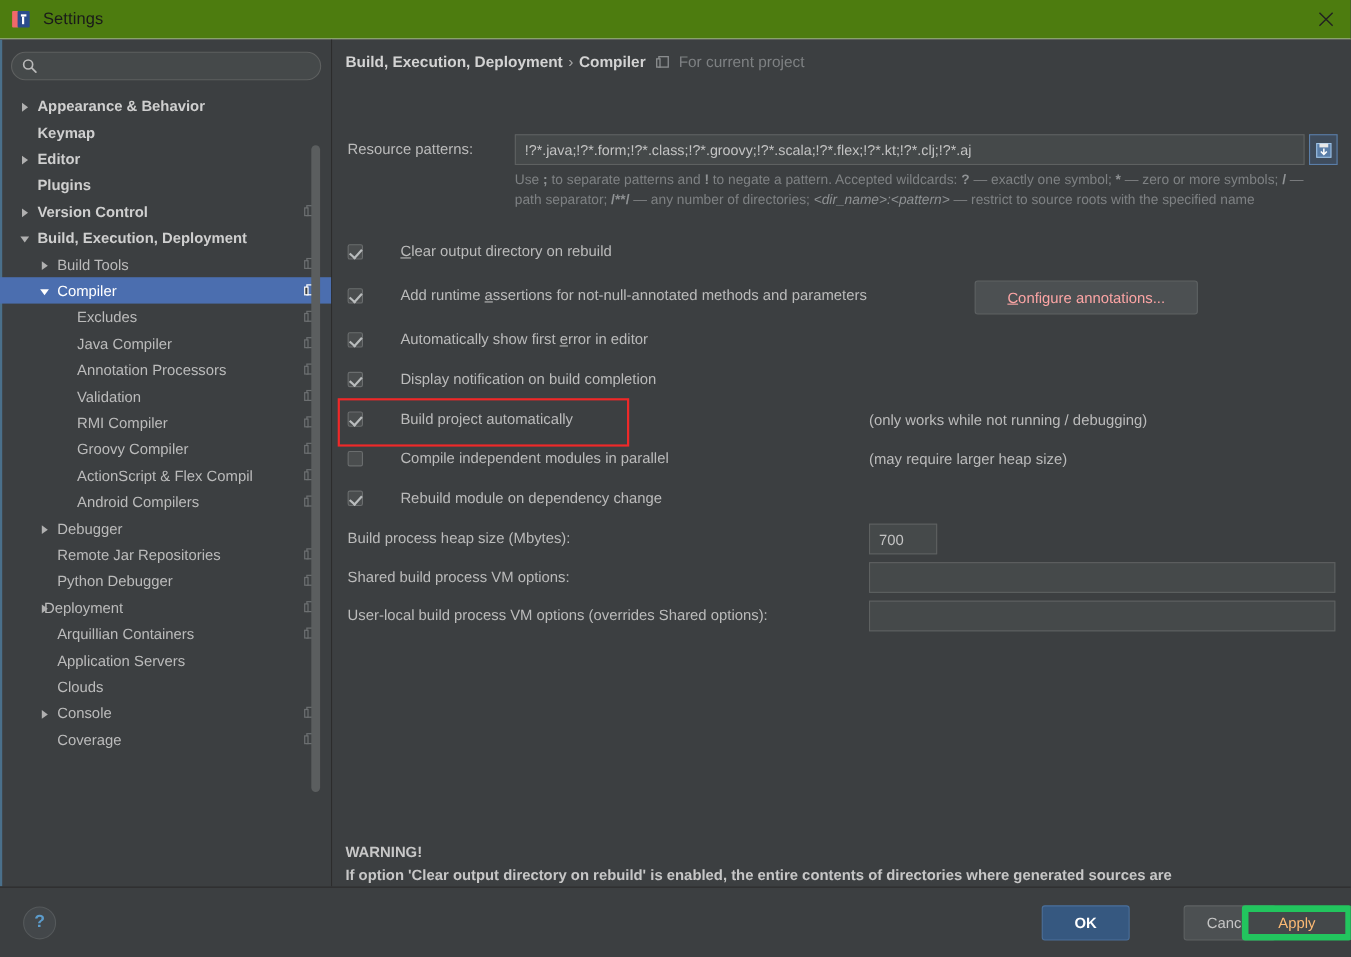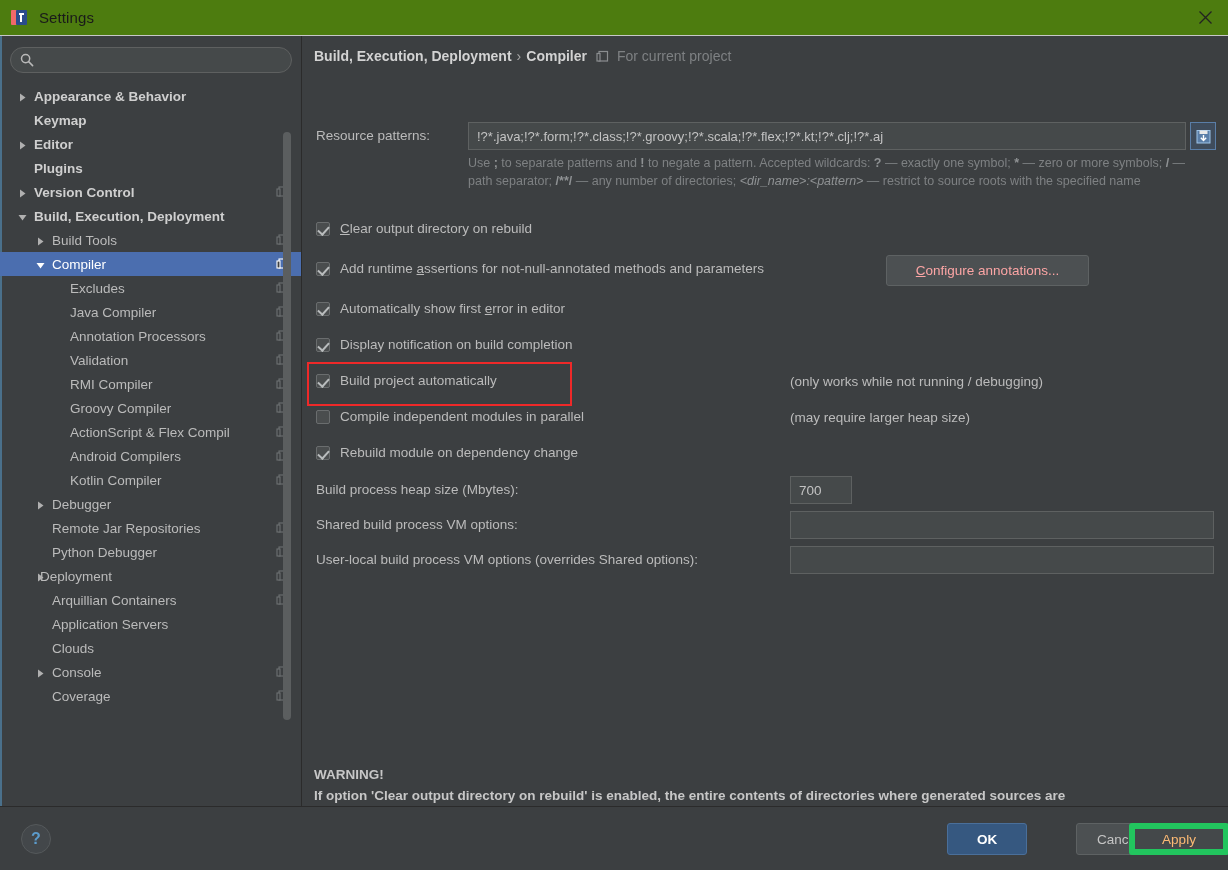--- a/index.html
+++ b/index.html
@@ -131,21 +131,21 @@
   }
 
   #respat-help{
     position:absolute; left:166px; top:118px; width:732px;
     color:#7e8183; font-size:12.5px; line-height:18px;
   }
   #respat-help b{ color:#8f9294; }
   #respat-help i{ color:#8f9294; font-style:italic; }
 
   
-  .cbrow{ position:absolute; display:flex; align-items:center; }
+  .cbrow{ position:absolute; display:flex; align-items:center;gap:24px; }
   .cbox{
     width:14px; height:14px; flex:0 0 auto;
     background:#4a4d4e; border:1px solid #6a6d6e; border-radius:2px;
     position:relative;
   }
   .cbox.checked::after{
     content:""; position:absolute; left:3px; top:1px;
     width:5px; height:9px;
     border:solid #b9bcbd; border-width:0 2px 2px 0;
     transform:rotate(42deg);
@@ -348,27 +348,20 @@
             </svg></div>
         </div>
         <div class="trow">
           <span class="tlabel" style="margin-left: 70px;">Android Compilers</span>
           <div class="badge"><svg width="12" height="12" viewBox="0 0 12 12">
               <rect x="3" y="1" width="8" height="9" fill="none" stroke="#7d8082" stroke-width="1.1"></rect>
               <rect x="1" y="3" width="3" height="7" fill="#3c3f41" stroke="#7d8082" stroke-width="1.1"></rect>
             </svg></div>
         </div>
         <div class="trow">
-          <span class="tlabel" style="margin-left: 70px;">Kotlin Compiler</span>
-          <div class="badge"><svg width="12" height="12" viewBox="0 0 12 12">
-              <rect x="3" y="1" width="8" height="9" fill="none" stroke="#7d8082" stroke-width="1.1"></rect>
-              <rect x="1" y="3" width="3" height="7" fill="#3c3f41" stroke="#7d8082" stroke-width="1.1"></rect>
-            </svg></div>
-        </div>
-        <div class="trow">
           <div class="twist" style="left: 35px;"><svg width="11" height="11" viewBox="0 0 11 11">
               <path d="M3 1.5 L3 9.5 L8.5 5.5 Z" fill="#b0b0b0"></path>
             </svg></div>
           <span class="tlabel" style="margin-left: 52px;">Debugger</span>
         </div>
         <div class="trow">
           <span class="tlabel" style="margin-left: 52px;">Remote Jar Repositories</span>
           <div class="badge"><svg width="12" height="12" viewBox="0 0 12 12">
               <rect x="3" y="1" width="8" height="9" fill="none" stroke="#7d8082" stroke-width="1.1"></rect>
               <rect x="1" y="3" width="3" height="7" fill="#3c3f41" stroke="#7d8082" stroke-width="1.1"></rect>

